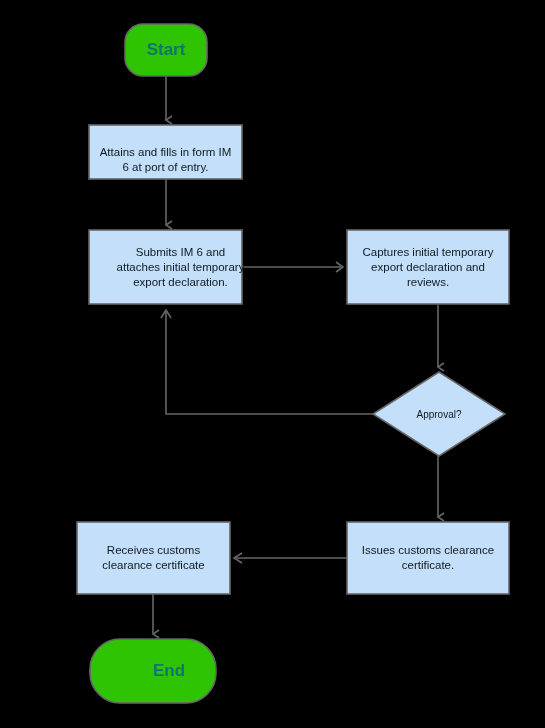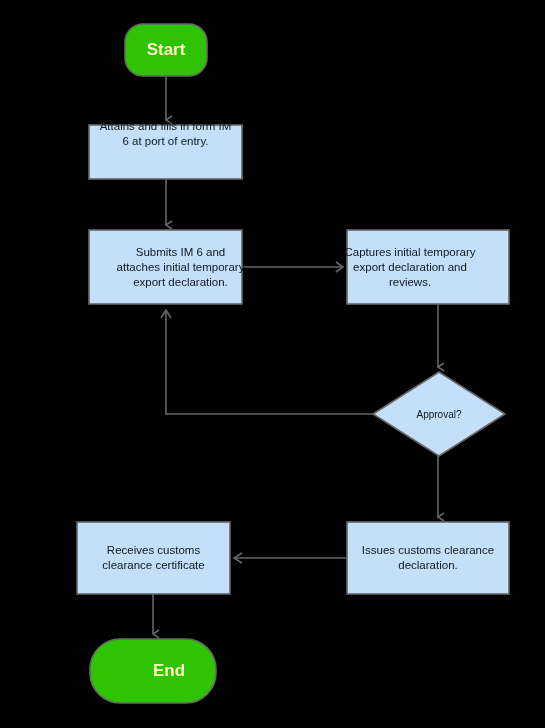--- a/index.html
+++ b/index.html
@@ -27,21 +27,21 @@
     align-items: center;
     justify-content: center;
     text-align: center;
     color: #0f1a1f;
     font-size: 11.5px;
     line-height: 15px;
     pointer-events: none;
     white-space: pre-line;
   }
   .terminator-label {
-    color: #fef9c3;
+    color: #0f766e;
     font-size: 17px;
     font-weight: bold;
     line-height: 20px;
   }
   .decision-label {
     font-size: 10px;
   }
 </style>
 </head>
 <body>
@@ -74,32 +74,32 @@
     <rect x="347" y="230" width="162" height="74" fill="#c3dffa" stroke="#666666" stroke-width="1.6"></rect>
     <polygon points="439,372 505,414 439,456 373,414" fill="#c3dffa" stroke="#666666" stroke-width="1.6"></polygon>
     <rect x="347" y="522" width="162" height="72" fill="#c3dffa" stroke="#666666" stroke-width="1.6"></rect>
     <rect x="77" y="522" width="153" height="72" fill="#c3dffa" stroke="#666666" stroke-width="1.6"></rect>
     <rect x="90" y="639" width="126" height="64" rx="30" ry="30" fill="#2fc402" stroke="#666666" stroke-width="1.6"></rect>
   </g>
 </svg>
 
 <div class="node-label terminator-label" style="left:125px; top:24px; width:82px; height:52px;">Start</div>
 
-<div class="node-label" style="left:89px; top:113px; width:153px; height:42px;">Attains and fills in form IM
+<div class="node-label" style="left:89px; top:139px; width:153px; height:42px;">Attains and fills in form IM
 6 at port of entry.</div>
 
 <div class="node-label" style="left:89px; top:230px; width:153px; height:74px;margin-left:15px;">Submits IM 6 and
 attaches initial temporary
 export declaration.</div>
 
-<div class="node-label" style="left:329px; top:230px; width:162px; height:74px;">Captures initial temporary
+<div class="node-label" style="left:347px; top:230px; width:162px; height:74px;">Captures initial temporary
 export declaration and
 reviews.</div>
 
 <div class="node-label decision-label" style="left:373px; top:372px; width:132px; height:84px;">Approval?</div>
 
 <div class="node-label" style="left:347px; top:522px; width:162px; height:72px;">Issues customs clearance
-declaration.</div>
+certificate.</div>
 
 <div class="node-label" style="left:77px; top:522px; width:153px; height:72px;">Receives customs
 clearance certificate</div>
 
 <div class="node-label terminator-label" style="left:106px; top:639px; width:126px; height:64px;">End</div>
 
 </body></html>

